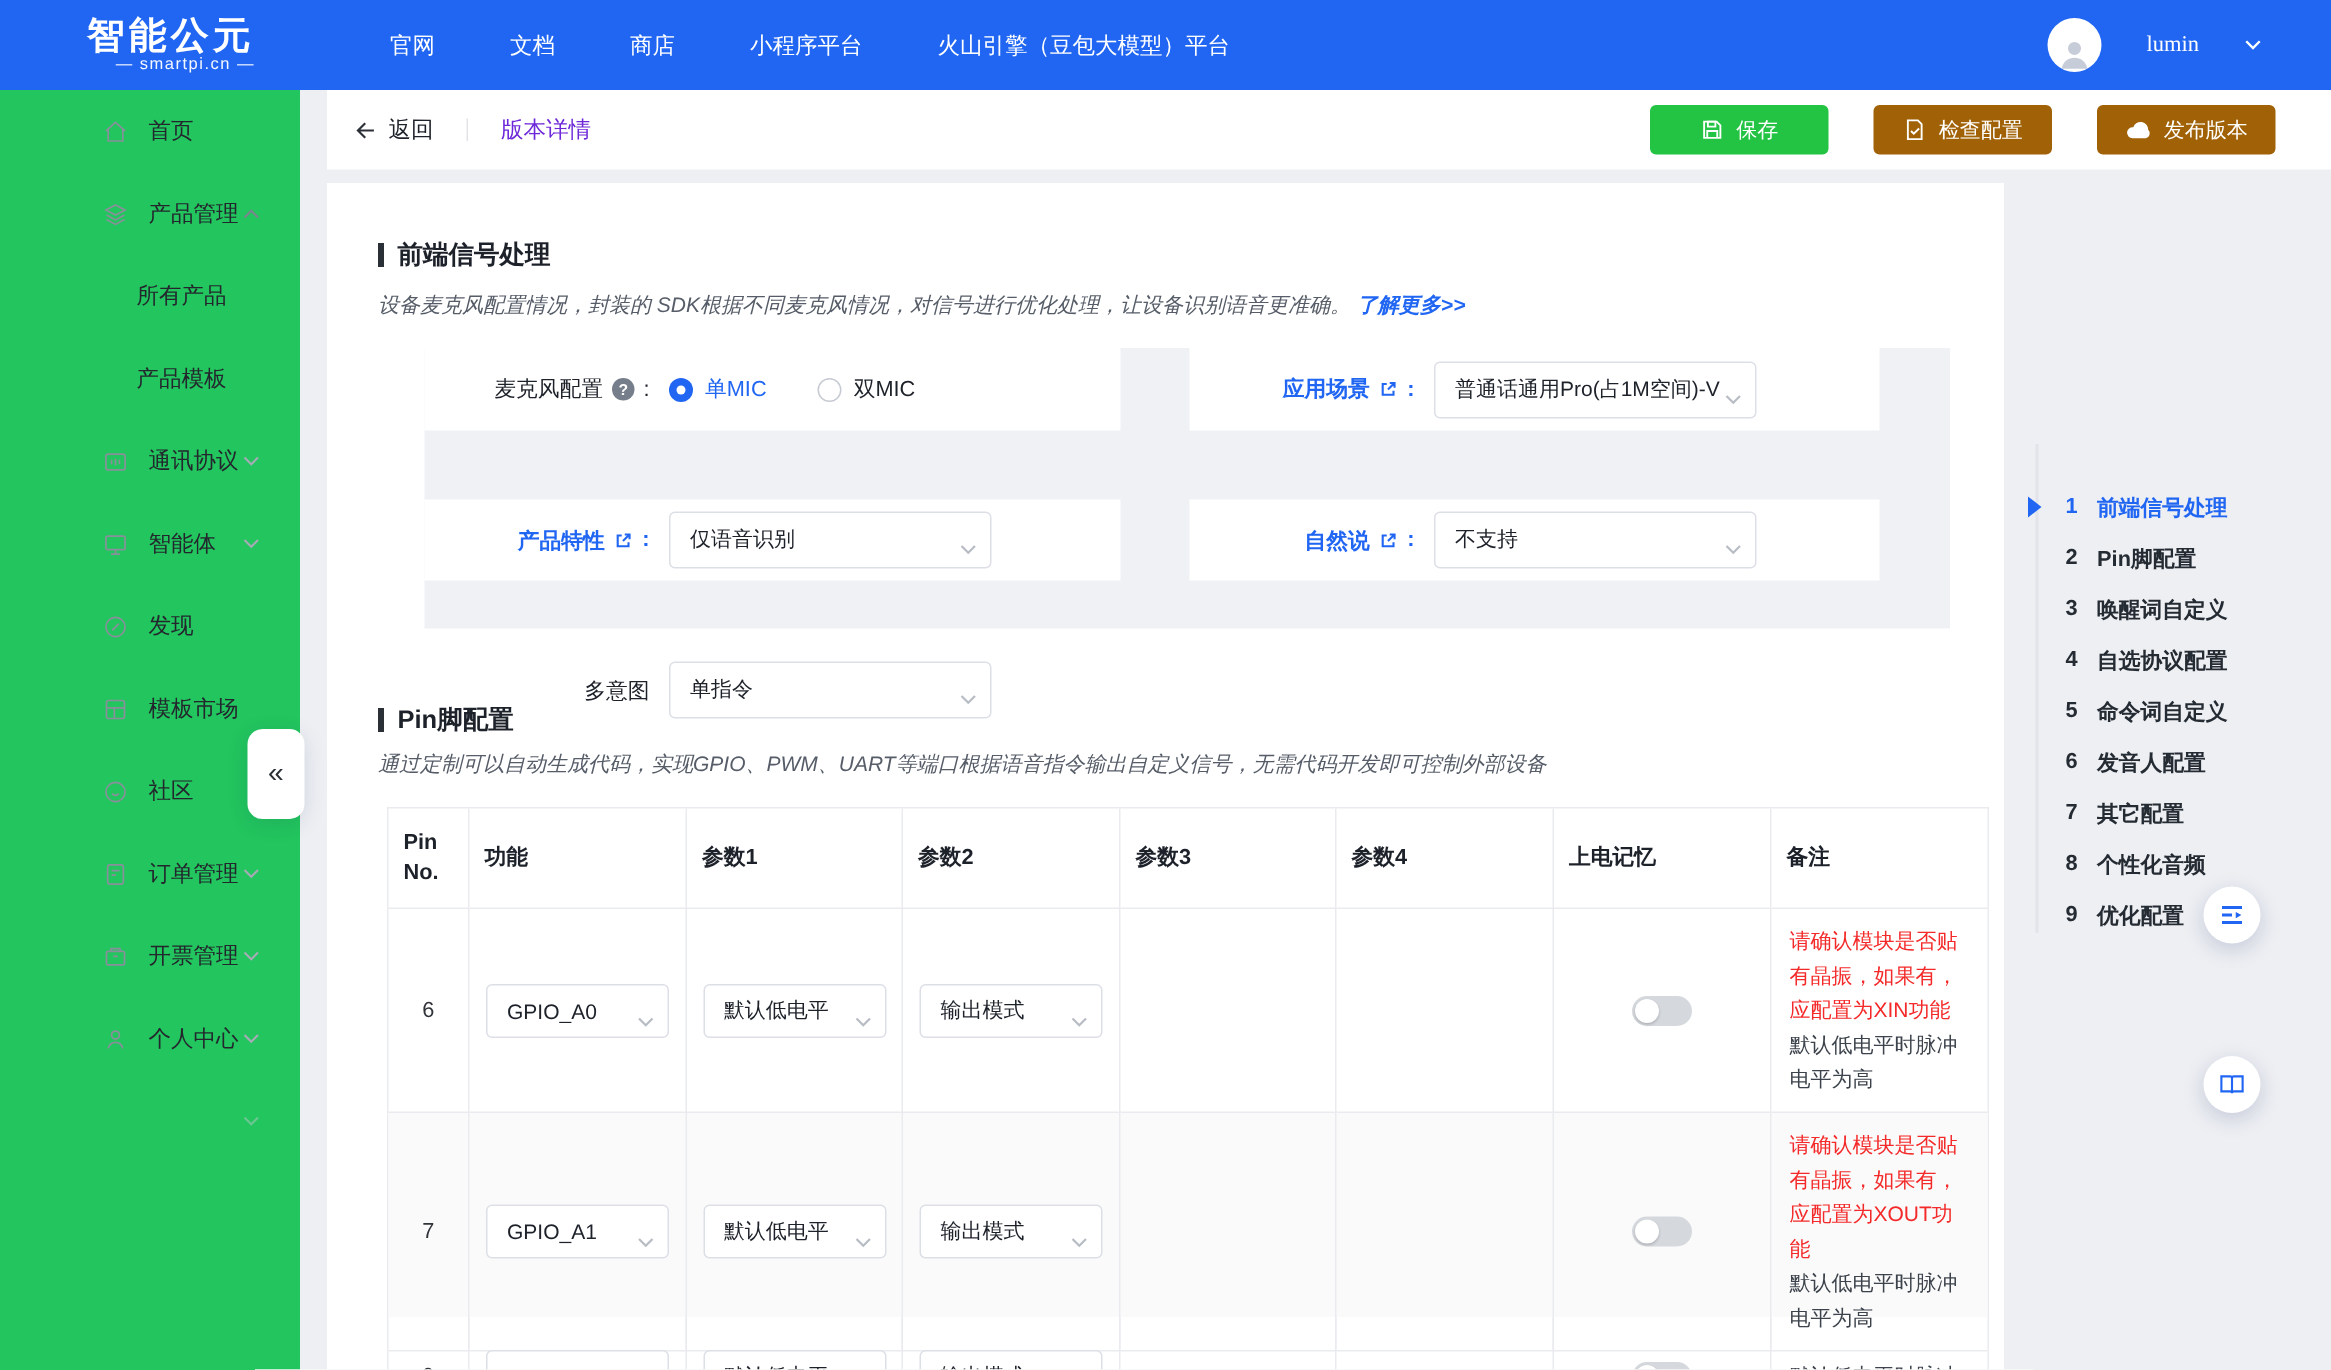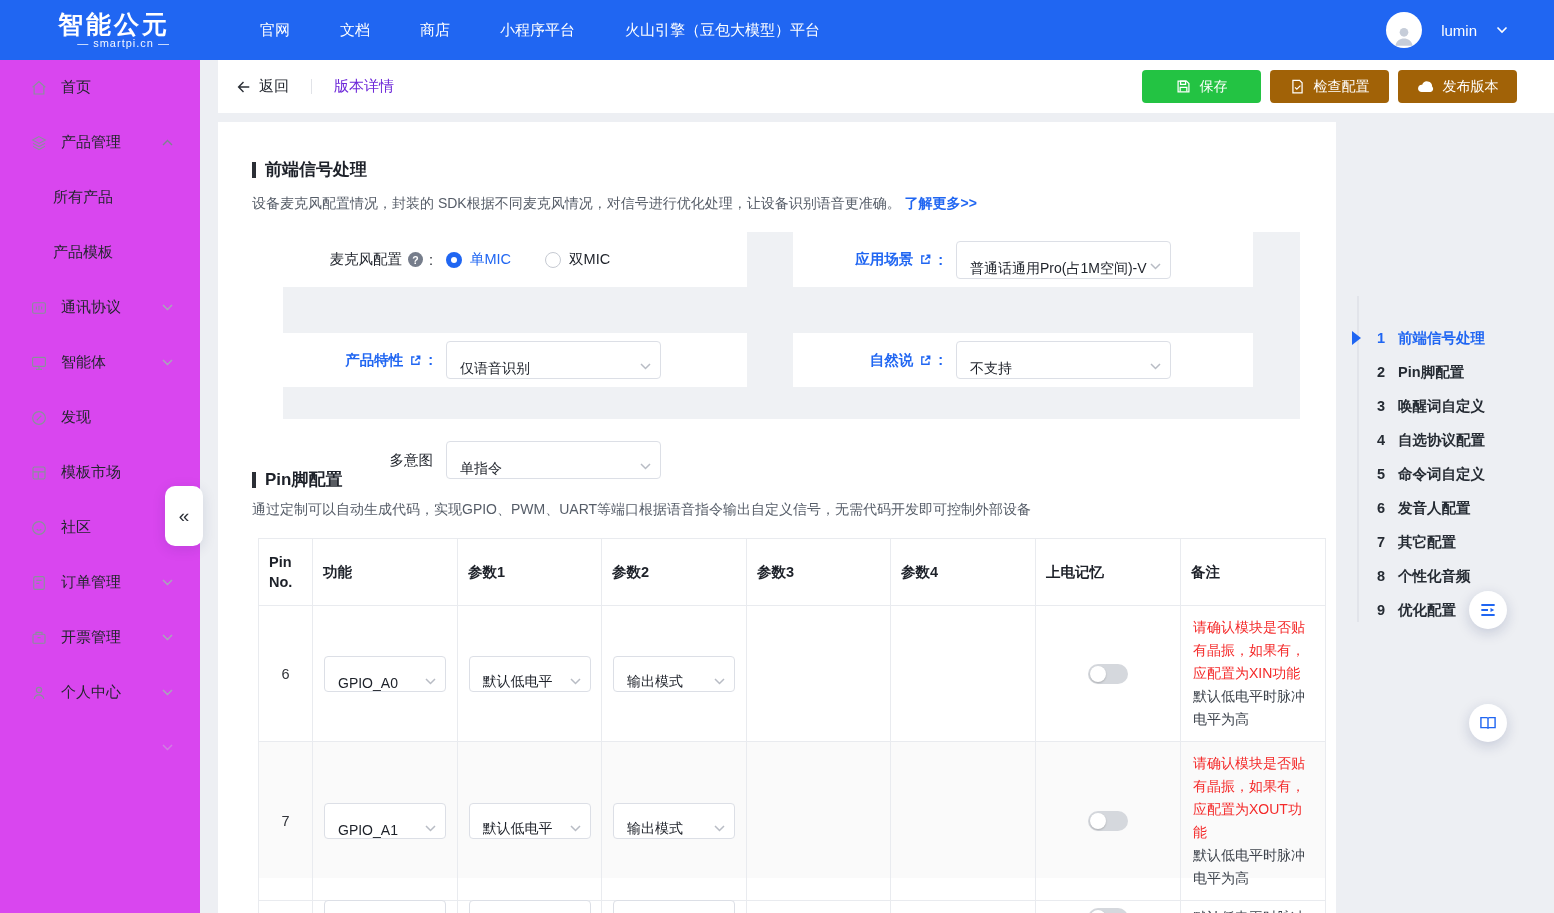--- a/index.html
+++ b/index.html
@@ -11,68 +11,68 @@
     color: #1d2129;
   }
   
   .navbar { position:absolute; left:0; top:0; width:1554px; height:60px;
     background:#2066f2; display:flex; align-items:center; color:#fff; z-index:20; }
   .logo { margin-left:38px; width:132px; text-align:right; cursor:pointer; }
   .logo-title { font-size:25px; font-weight:800; letter-spacing:3px; line-height:26px; }
   .logo-sub { font-size:11px; letter-spacing:1px; opacity:.95; }
   .nav-links { display:flex; margin-left:90px; gap:50px; font-size:15px; }
   .nav-link { cursor:pointer; white-space:nowrap; }
-  .nav-user { margin-left:auto; margin-right:46px; display:flex; align-items:center; gap:19px; cursor:pointer; }
+  .nav-user { margin-left:auto; margin-right:46px; display:flex; align-items:center; gap:30px; cursor:pointer;font-family:Liberation Serif, serif; }
   .avatar { width:36px; height:36px; border-radius:50%; background:#fff; overflow:hidden;
     display:flex; align-items:flex-end; justify-content:center; }
   .nav-username { font-size:15px; }
   
-  .sidebar { position:absolute; left:0; top:60px; width:200px; height:853px; background:#d946ef; z-index:10; }
+  .sidebar { position:absolute; left:0; top:60px; width:200px; height:853px; background:#22c55e; z-index:10;padding-left:38px; }
   .side-item { height:55px; display:flex; align-items:center; padding-left:30px; cursor:pointer; font-size:15px; color:#23262d; }
   .side-item .icon { width:18px; height:18px; display:flex; align-items:center; }
   .side-item .lbl { margin-left:13px; }
   .side-item .chev { margin-left:auto; margin-right:27px; display:flex; }
   .side-item.child { padding-left:40px; }
   .side-item.ghost .chev { opacity:.45; }
   .collapse-tab { position:absolute; left:165px; top:486px; width:38px; height:60px; background:#fff;
     border-radius:10px; box-shadow:0 3px 14px rgba(20,35,80,.12); display:flex; align-items:center;
     justify-content:center; font-size:19px; color:#2b2f36; cursor:pointer; z-index:12; }
   
   .page-header { position:absolute; left:218px; top:60px; width:1336px; height:53px; background:#fff;
     display:flex; align-items:center; z-index:5; }
   .back-btn { display:flex; align-items:center; gap:7px; margin-left:17px; font-size:15px; cursor:pointer; }
   .ph-divider { width:1px; height:15px; background:#e1e3e8; margin:0 22px; }
   .ph-title { font-size:15px; color:#6d28d9; }
-  .ph-buttons { margin-left:auto; margin-right:37px; display:flex; gap:9px; }
+  .ph-buttons { margin-left:auto; margin-right:37px; display:flex; gap:30px; }
   .btn { height:33px; width:119px; border:none; border-radius:4px; color:#fff; display:flex;
     align-items:center; justify-content:center; gap:9px; font-size:14px; cursor:pointer;
     font-family:"Liberation Sans",sans-serif; }
   .btn-green { background:#23c343; }
   .btn-blue { background:#a16207; }
   
   .content { position:absolute; left:218px; top:122px; width:1118px; height:791px; background:#fff; overflow:hidden; }
   .section-title { position:absolute; left:34px; display:flex; align-items:center; gap:9px;
     font-size:17px; font-weight:700; color:#1d2129; }
   .tbar { width:4px; height:16px; background:#2b2f36; }
   .st1 { top:36px; } .st2 { top:346px; }
-  .desc { position:absolute; left:34px; font-size:14px; color:#565d68; }
+  .desc { position:absolute; left:34px; font-size:14px; color:#565d68;font-style:italic; }
   .d1 { top:73px; } .d2 { top:379px; }
   .more-link { color:#2066f2; font-weight:700; cursor:pointer; }
   
   .form-grid { position:absolute; left:65px; top:110px; width:1017px; height:187px; background:#eff1f4;
     display:grid; grid-template-columns:464px 460px; column-gap:93px;
     grid-template-rows:55px 54px 54px; row-gap:12px;gap:46px; }
   .form-cell { background:#fff; display:flex; align-items:center; }
   .form-label { width:150px; display:flex; align-items:center; justify-content:flex-end; gap:6px;
     font-size:14.5px; color:#1d2129; white-space:nowrap; }
   .form-label.blue { color:#2066f2; font-weight:700; }
   .qmark { width:15px; height:15px; border-radius:50%; background:#767d8b; color:#fff; font-size:10.5px;
     font-weight:700; display:flex; align-items:center; justify-content:center; cursor:pointer; }
   .select { margin-left:13px; width:215px; height:38px; border:1px solid #dcdfe6; border-radius:4px;
-    background:#fff; display:flex; align-items:flex-end; padding:0 14px 0 13px; position:relative;
+    background:#fff; display:flex; align-items:center; padding:0 14px 0 13px; position:relative;
     font-size:14px; color:#1d2129; cursor:pointer; }
   .select .sel-txt { flex:1; overflow:hidden; white-space:nowrap; }
   .select .chev { position:absolute; right:9px; top:15px; }
   .radio-group { margin-left:13px; display:flex; align-items:center; }
   .radio { display:flex; align-items:center; gap:8px; cursor:pointer; font-size:14.5px; }
   .radio + .radio { margin-left:34px; }
   .rdot-on { width:16px; height:16px; border-radius:50%; background:#2066f2; position:relative; }
   .rdot-on::after { content:""; position:absolute; left:5px; top:5px; width:6px; height:6px;
     border-radius:50%; background:#fff; }
   .rdot-off { width:16px; height:16px; border-radius:50%; background:#fff; border:1px solid #c6cad2; }

